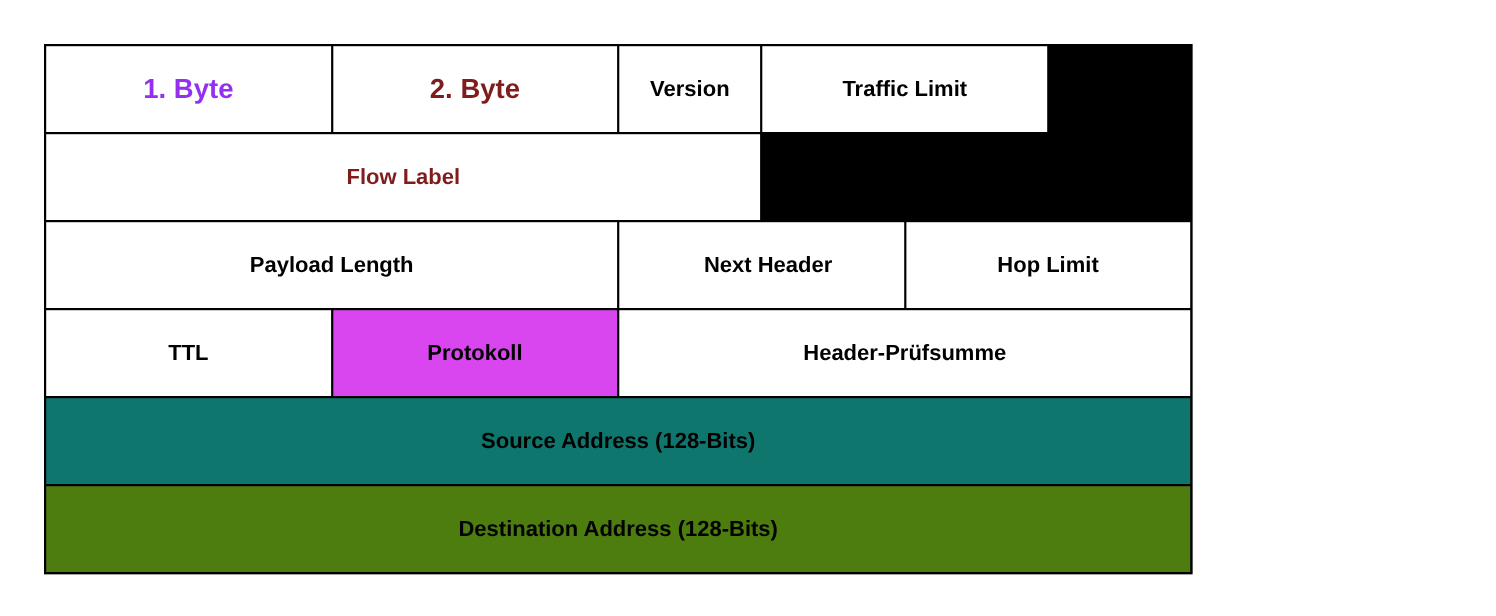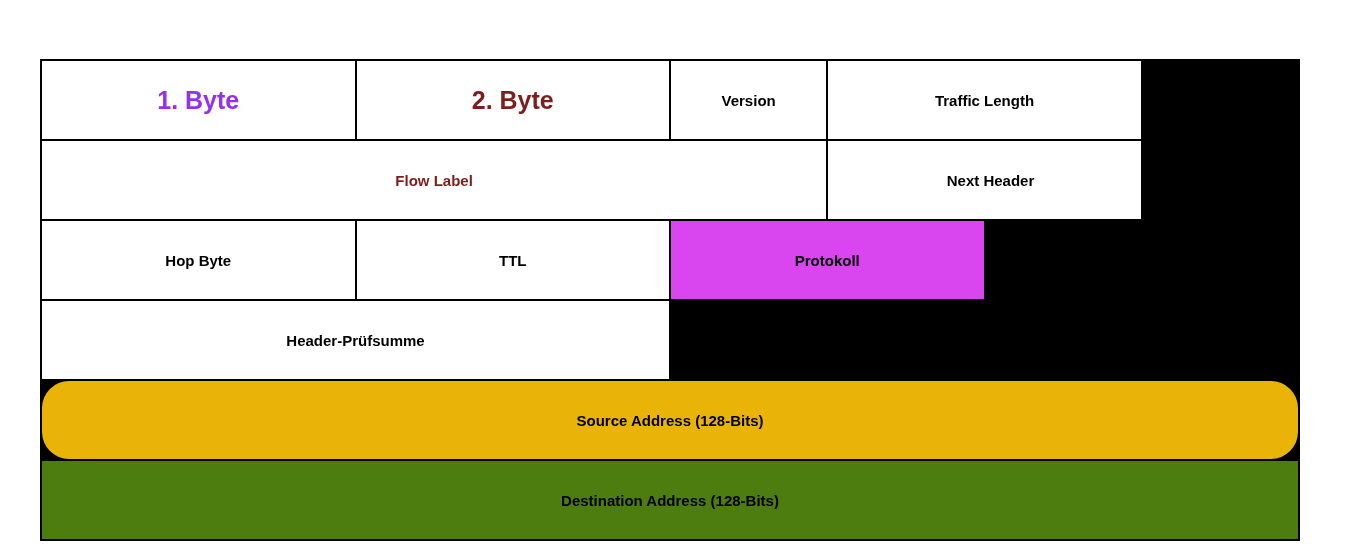--- a/index.html
+++ b/index.html
@@ -17,38 +17,37 @@
     position: relative;
     width: 1360px;
     height: 560px;
     background: #ffffff;
   }
   
   .ip-table {
     position: absolute;
     left: 40px;
     top: 40px;
-    width: 1260px;
+    width: 1044px;
     height: 482px;
     box-sizing: border-box;
     border: 2px solid #000000;
     background: #000000;
     display: grid;
     grid-template-columns: repeat(32, 1fr);
     grid-template-rows: repeat(6, 1fr);
     gap: 2px;
-    margin-top: 19px;
   }
   .cell {
     background: #ffffff;
     display: flex;
     align-items: center;
     justify-content: center;
     font-weight: bold;
-    font-size: 15px;
+    font-size: 20px;
     color: #000000;
     white-space: nowrap;
     overflow: hidden;
   }
   .byte-cell {
     font-size: 25px;
   }
   .span4  { grid-column: span 4; }
   .span8  { grid-column: span 8; }
   .span16 { grid-column: span 16; }
@@ -58,28 +57,29 @@
 </head>
 <body>
 
 <div class="canvas" style="background: rgb(255, 255, 255);">
   <div class="ip-table" style="background: rgb(0, 0, 0); border-color: rgb(0, 0, 0);">
 
     <div class="cell byte-cell span8" style="color: rgb(148, 49, 240); background: rgb(255, 255, 255);">1. Byte</div>
     <div class="cell byte-cell span8" style="color: #7f1d1d; background: rgb(255, 255, 255);">2. Byte</div>
 
     <div class="cell span4" style="color: rgb(0, 0, 0); background: rgb(255, 255, 255);">Version</div>
-    <div class="cell span8" style="color: rgb(0, 0, 0); background: rgb(255, 255, 255);">Traffic Length</div>
+    <div class="cell span8" style="color: rgb(0, 0, 0); background: rgb(255, 255, 255);">Traffic Limit</div>
     <div class="cell span20" style="color: #7f1d1d; background: rgb(255, 255, 255);">Flow Label</div>
 
+    <div class="cell span16" style="color: rgb(0, 0, 0); background: rgb(255, 255, 255);">Payload Length</div>
     <div class="cell span8" style="color: rgb(0, 0, 0); background: rgb(255, 255, 255); padding-left: 12px;">Next Header</div>
-    <div class="cell span8" style="color: rgb(0, 0, 0); background: rgb(255, 255, 255);">Hop Byte</div>
+    <div class="cell span8" style="color: rgb(0, 0, 0); background: rgb(255, 255, 255);">Hop Limit</div>
 
     <div class="cell span8" style="color: rgb(0, 0, 0); background: rgb(255, 255, 255);">TTL</div>
     <div class="cell span8" style="color: rgb(0, 0, 0); background: #d946ef;">Protokoll</div>
     <div class="cell span16" style="color: rgb(0, 0, 0); background: rgb(255, 255, 255);">Header-Prüfsumme</div>
 
-    <div class="cell span32" style="color: rgb(0, 0, 0); background: #eab308; border-radius: 27px;">Source Address (128-Bits)</div>
+    <div class="cell span32" style="color: rgb(0, 0, 0); background: #0f766e;">Source Address (128-Bits)</div>
 
     <div class="cell span32" style="color: rgb(0, 0, 0); background: #4d7c0f;">Destination Address (128-Bits)</div>
 
   </div>
 </div>
 
 </body></html>

